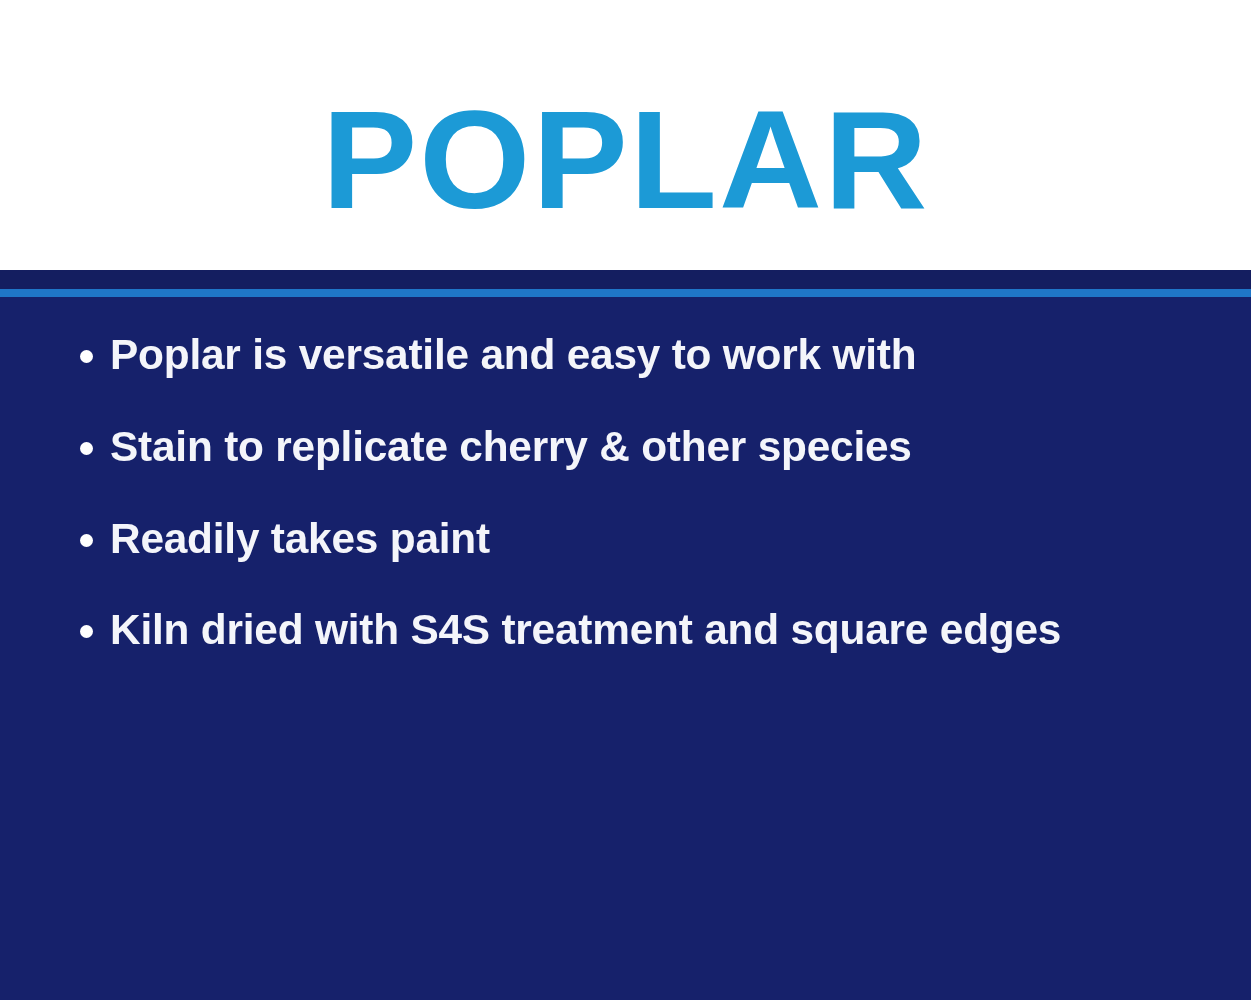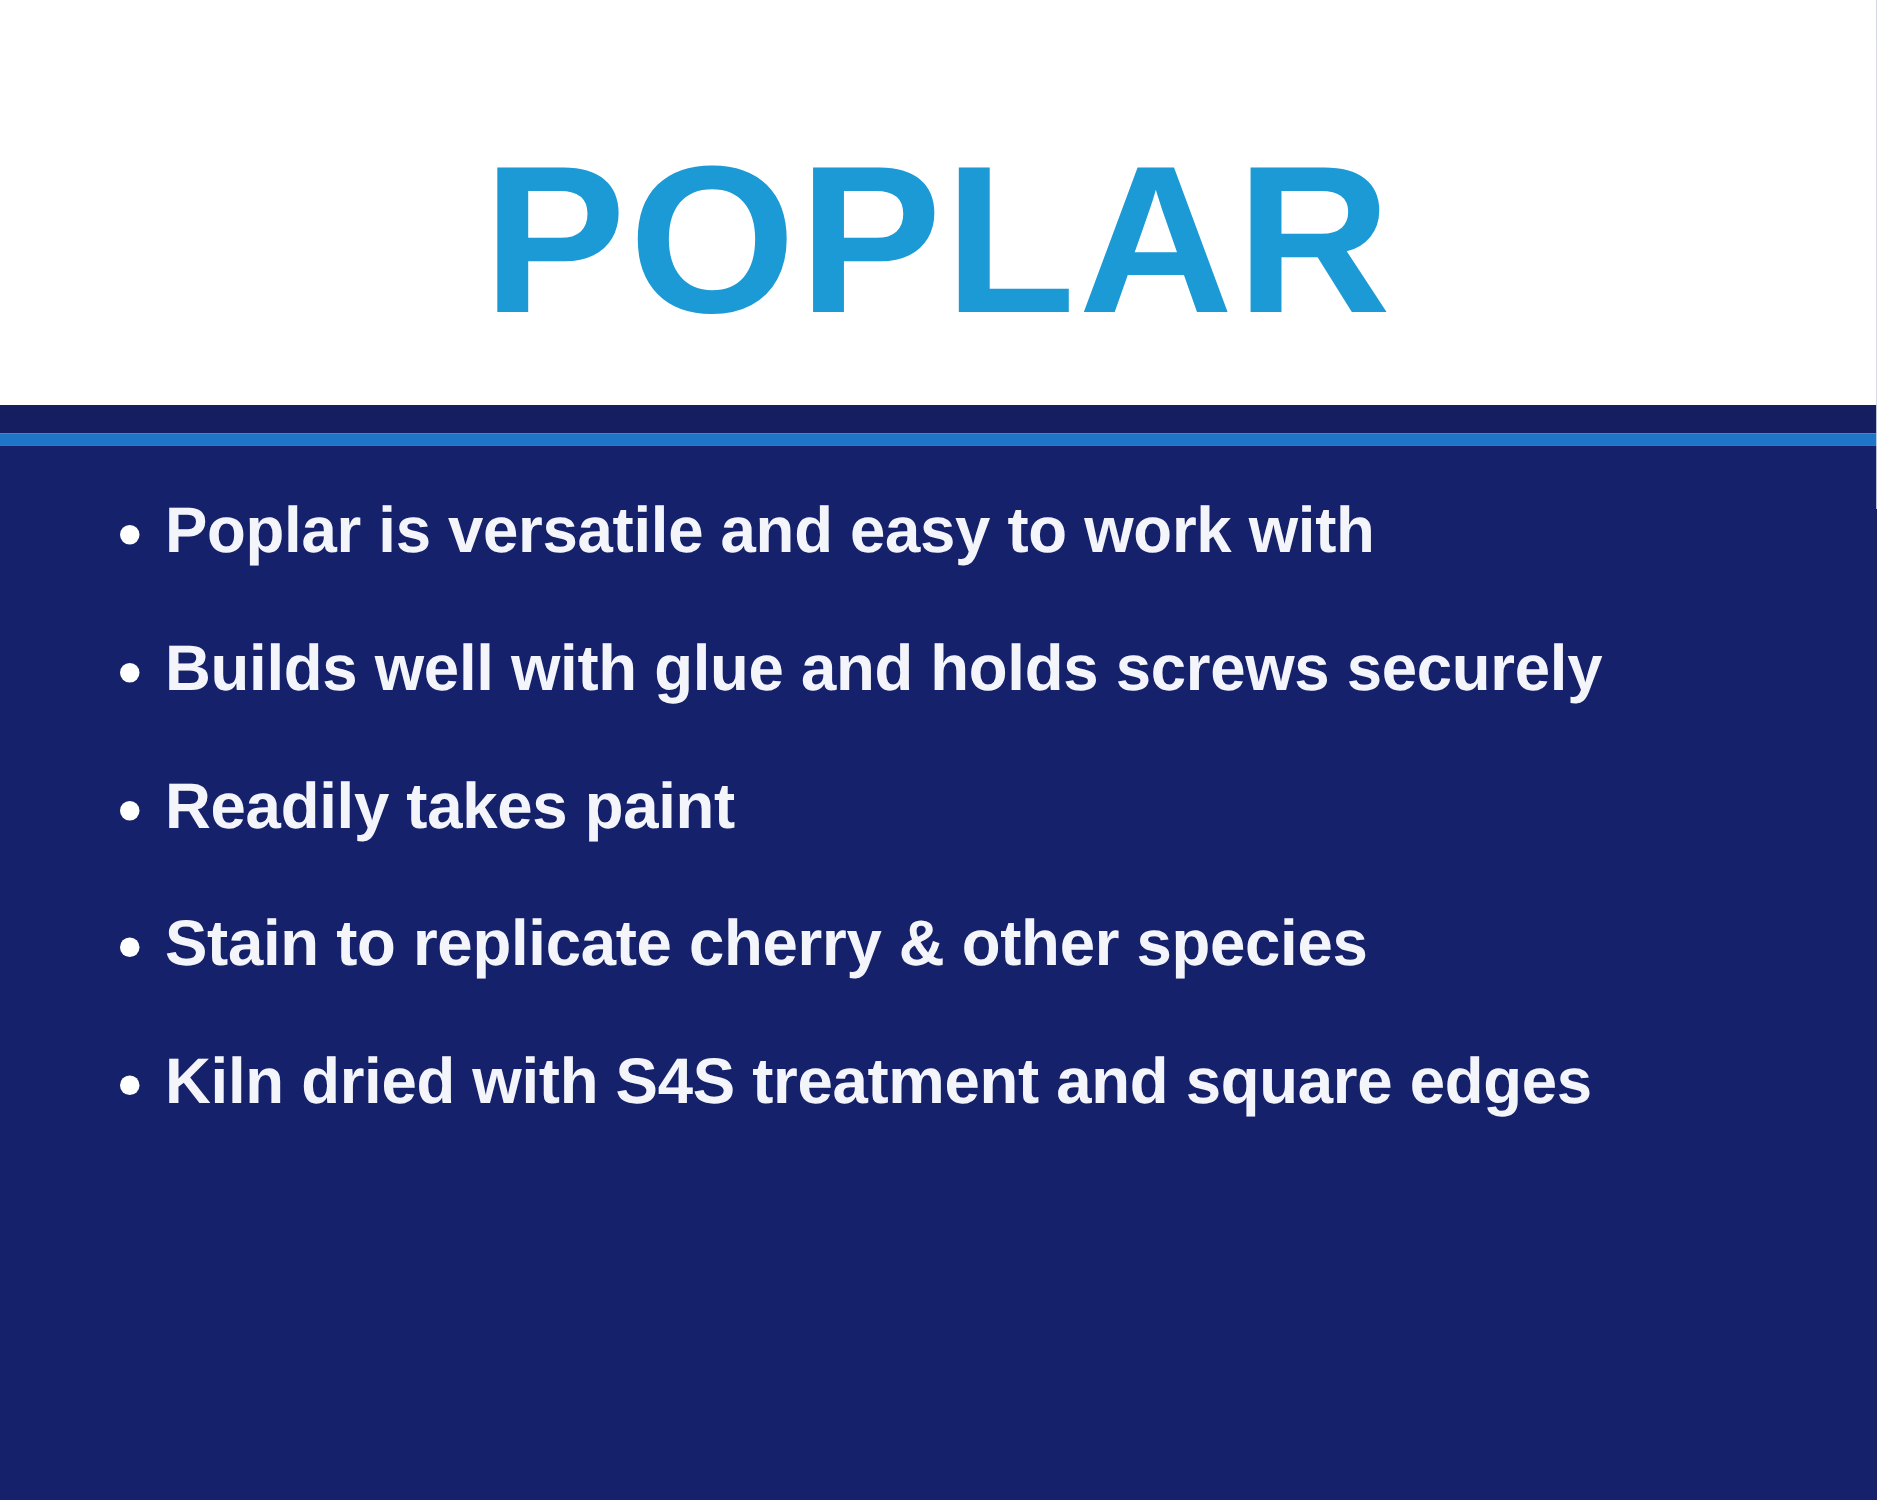--- a/index.html
+++ b/index.html
@@ -157,33 +157,29 @@
 
   <div class="body-panel">
     <ul class="bullet-list">
 
       <li class="bullet-item">
         <span class="bullet-dot"></span>
         <span class="bullet-text">Poplar is versatile and easy to work with</span>
       </li>
 
 
-      <li class="bullet-item is-wide">
+
+      <li class="bullet-item">
         <span class="bullet-dot"></span>
-        <span class="bullet-text">Builds well with glue and holds screws securely</span>
+        <span class="bullet-text">Stain to replicate cherry &amp; other species</span>
       </li>
 
       <li class="bullet-item">
         <span class="bullet-dot"></span>
         <span class="bullet-text">Readily takes paint</span>
-      </li>
-
-      <li class="bullet-item">
-        <span class="bullet-dot"></span>
-        <span class="bullet-text">Stain to replicate cherry &amp; other species</span>
       </li>
 
       <li class="bullet-item is-wide">
         <span class="bullet-dot"></span>
         <span class="bullet-text">Kiln dried with S4S treatment and square edges</span>
       </li>
 
     </ul>
   </div>
 

